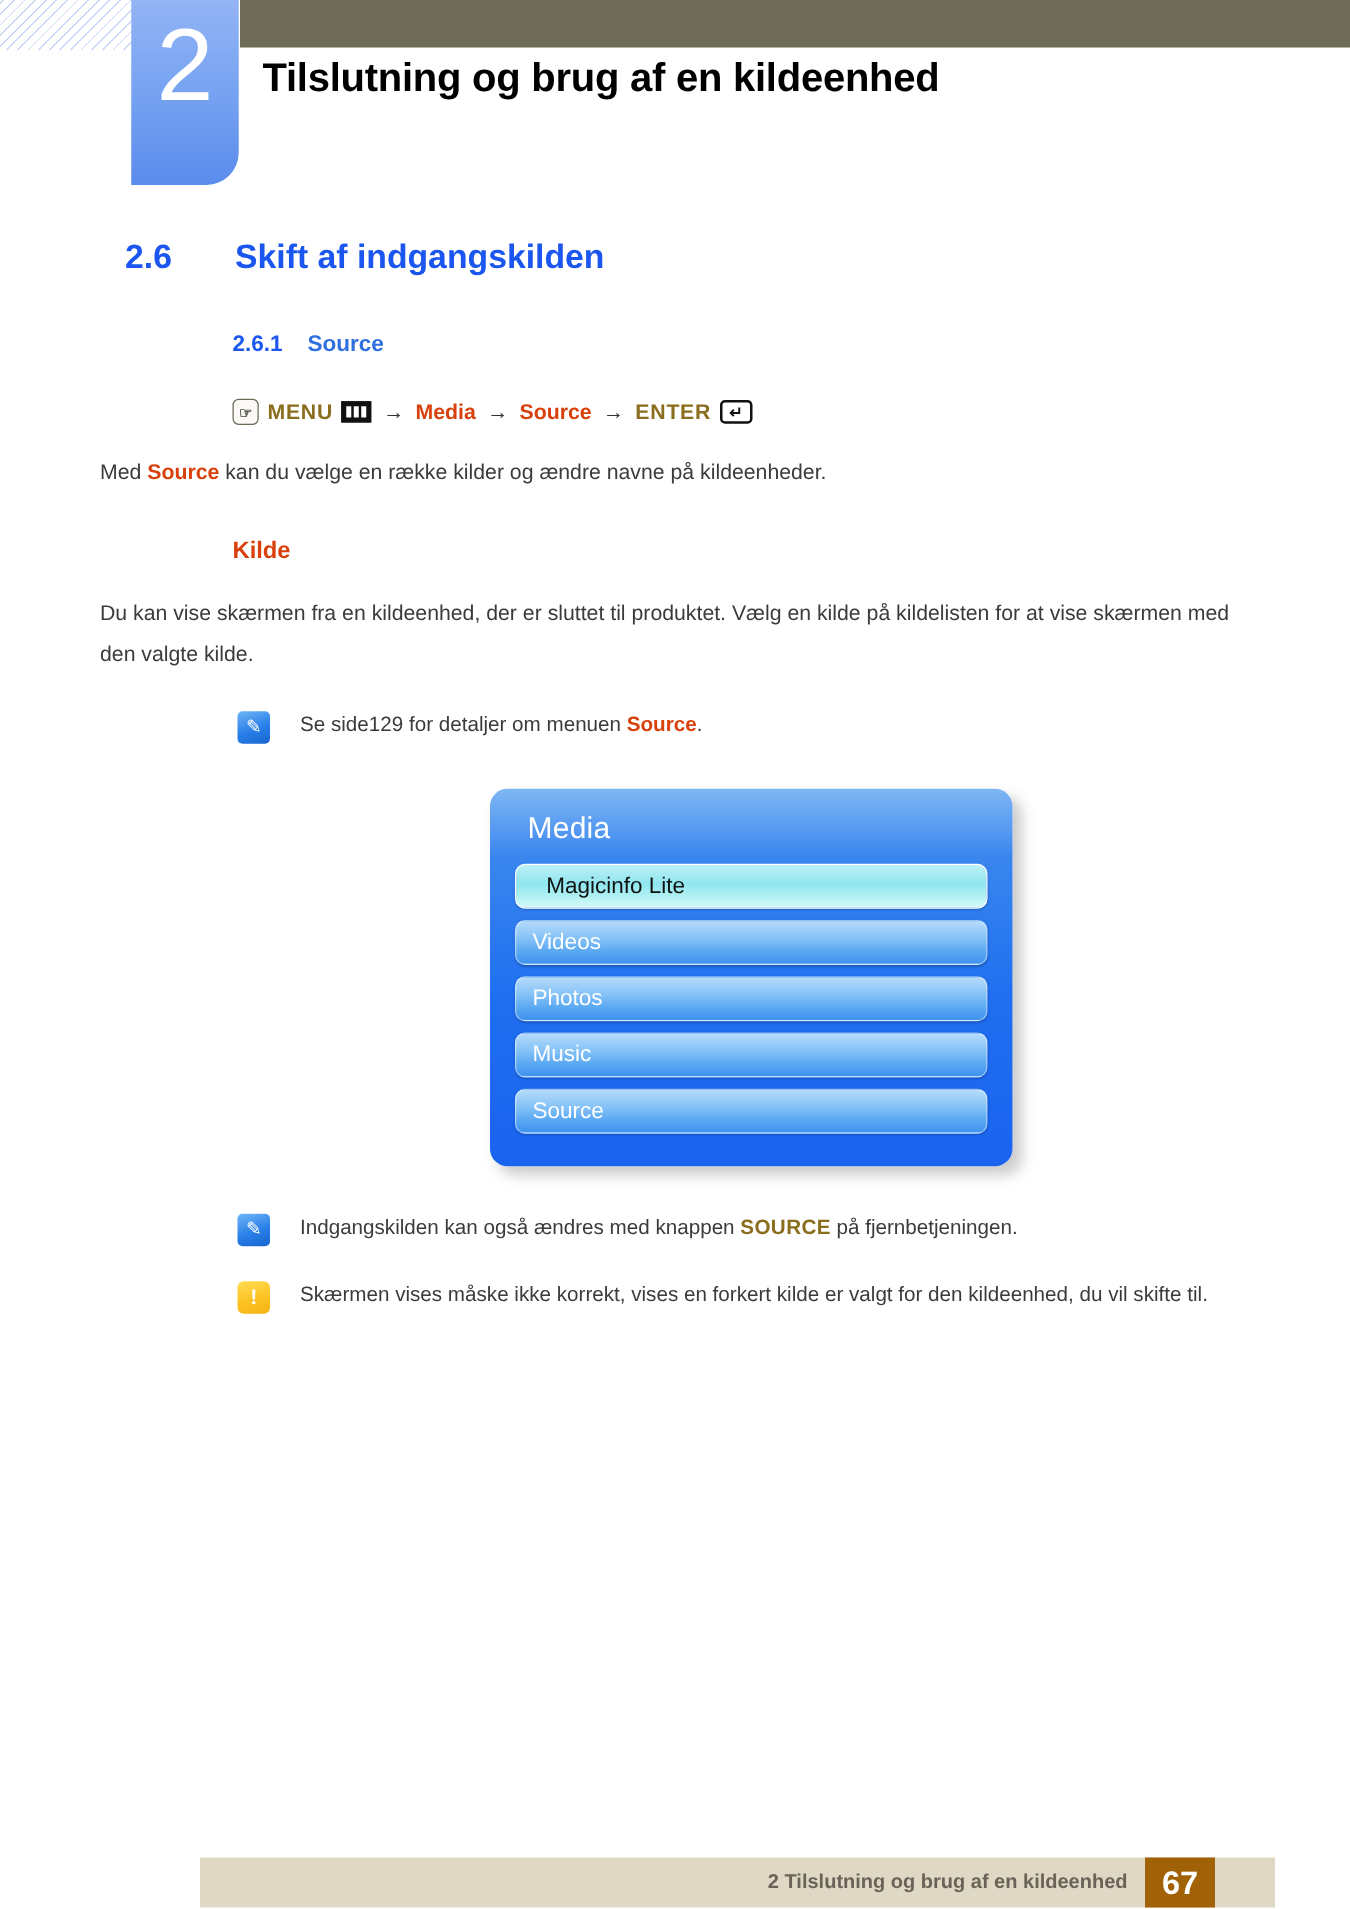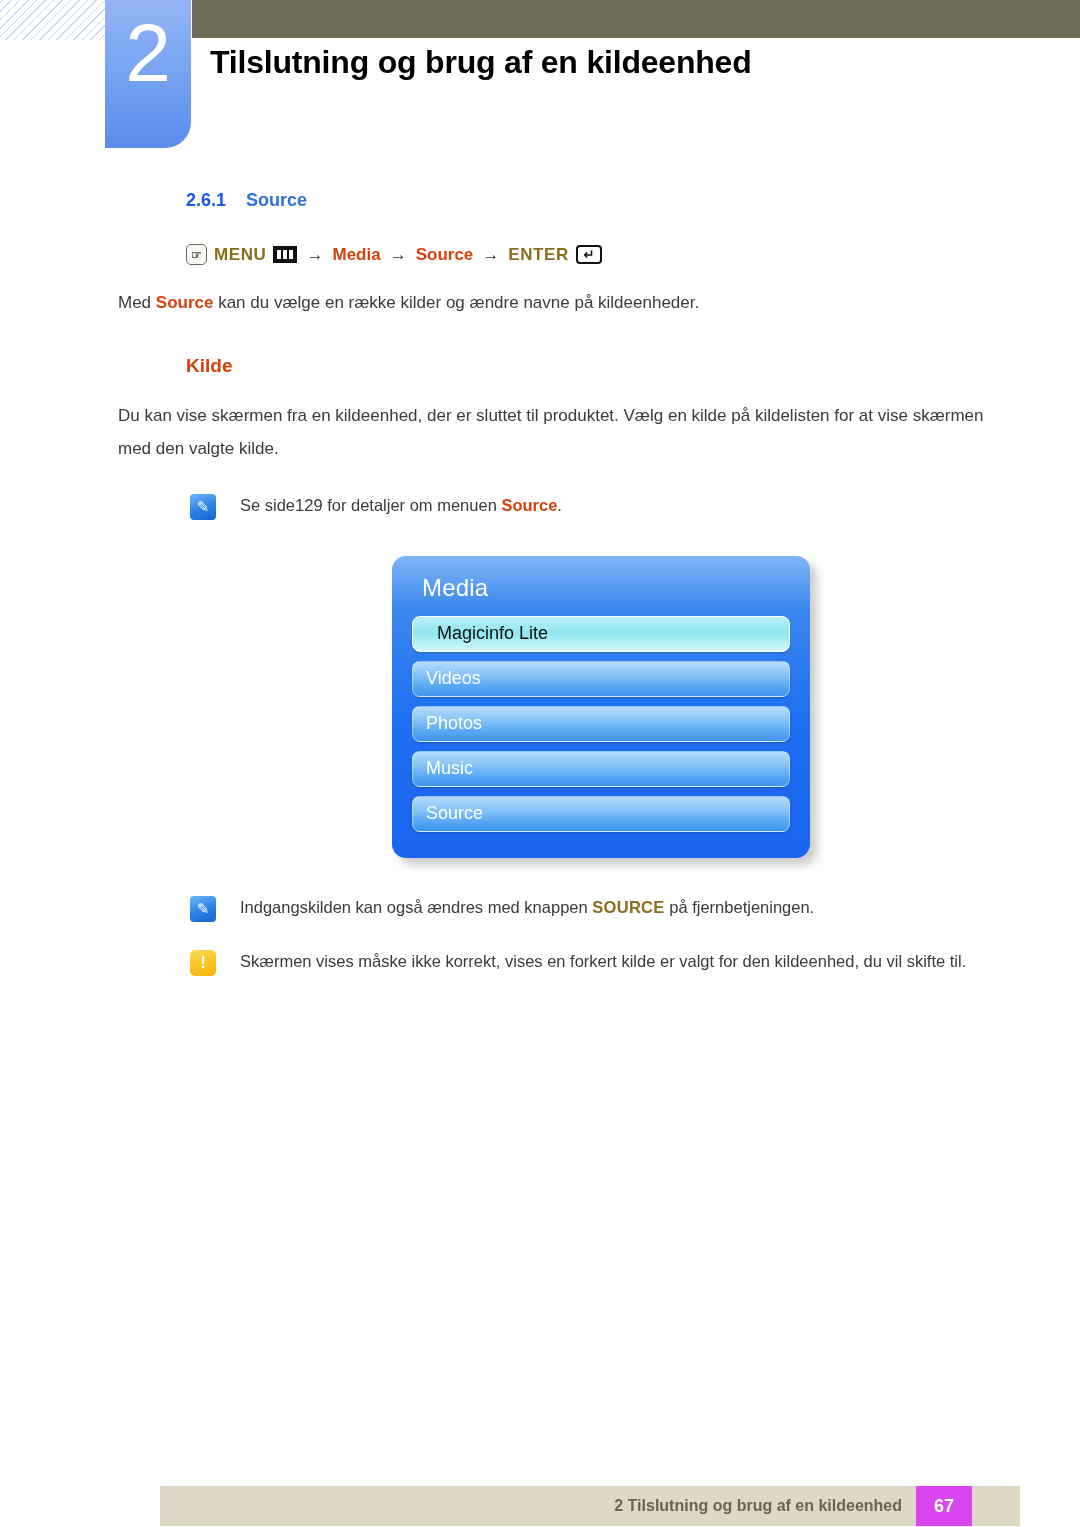--- a/index.html
+++ b/index.html
@@ -82,21 +82,21 @@
   }
   .icon-bars i { flex: 1; background: #ffffff; display: block; }
   .icon-enter {
     display: inline-flex; align-items: center; justify-content: center;
     width: 26px; height: 19px; border: 2px solid #111; border-radius: 4px;
     background: #ffffff; color: #111; font-size: 13px; line-height: 1;
   }
 
   
   .para {
-    padding-left: 118px; padding-right: 72px;
+    padding-left: 80px; padding-right: 72px;
     font-size: 17px; color: #3b3b3b; line-height: 1.95;
   }
   .para.tight { line-height: 1.9; }
   .bold-red  { color: #d8400c; font-weight: bold; }
   .bold-gold { color: #8a6d1d; font-weight: bold; letter-spacing: .3px; }
 
   .sub-red {
     padding-left: 186px; font-size: 19px; font-weight: bold;
     color: #d8400c; margin-top: 36px; margin-bottom: 22px;
   }
@@ -153,40 +153,44 @@
     position: absolute; left: 160px; top: 1486px;
     width: 860px; height: 40px;
     background: #ded8c4;
     display: flex; align-items: center; justify-content: flex-end;
   }
   .footer-text {
     font-size: 16px; font-weight: bold; color: #6b6258;
     margin-right: 14px; white-space: nowrap;
   }
   .page-box {
-    width: 56px; height: 40px; background: #d946ef;
+    width: 56px; height: 40px; background: #a16207;
     display: flex; align-items: center; justify-content: center;
-    color: #ffffff; font-size: 18px; font-weight: bold;
+    color: #ffffff; font-size: 26px; font-weight: bold;
     margin-right: 48px;
   }
 </style>
 </head>
 <body>
 
 <div class="header">
   <div class="hatch"></div>
   <div class="olive-bar"></div>
   <div class="chapter-tab">
     <div class="chapter-num">2</div>
   </div>
   <div class="chapter-title">Tilslutning og brug af en kildeenhed</div>
 </div>
 
 <div class="content">
 
+  <div class="h2-row">
+    <span class="h2-num">2.6</span>
+    <span class="h2-text">Skift af indgangskilden</span>
+  </div>
 
   <div class="h3-row">
     <span class="h3-num">2.6.1</span>
     <span class="h3-text">Source</span>
   </div>
 
   <div class="navpath">
     <span class="icon-hand">☞</span>
     <span class="np-gold">MENU</span>
     <span class="icon-bars">

